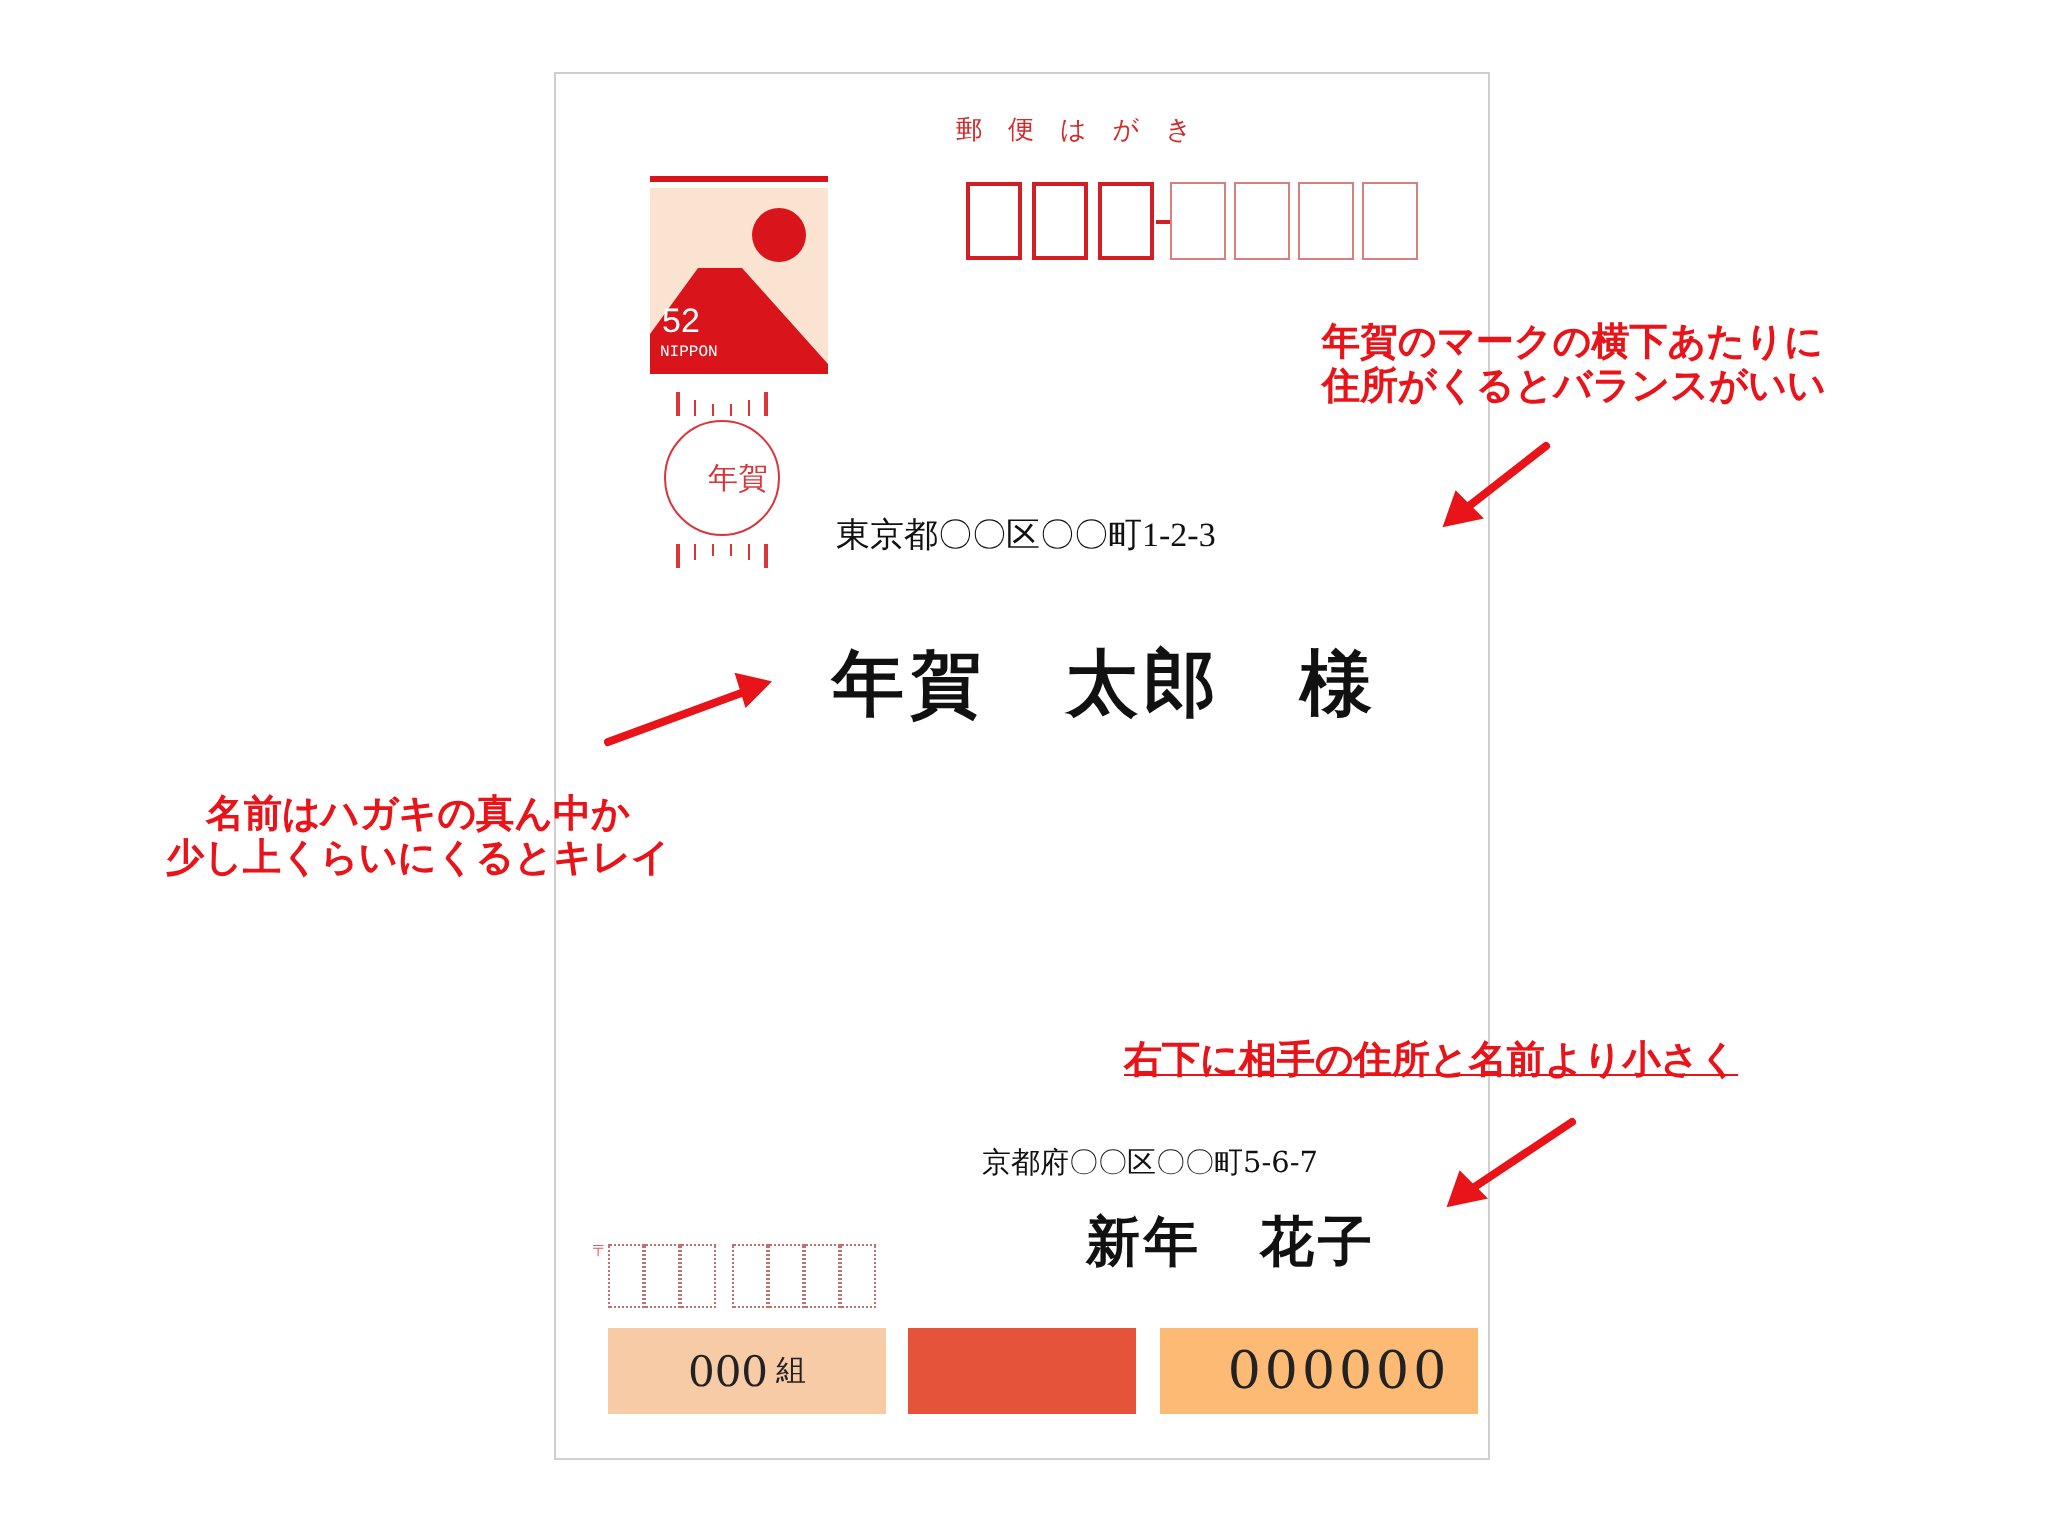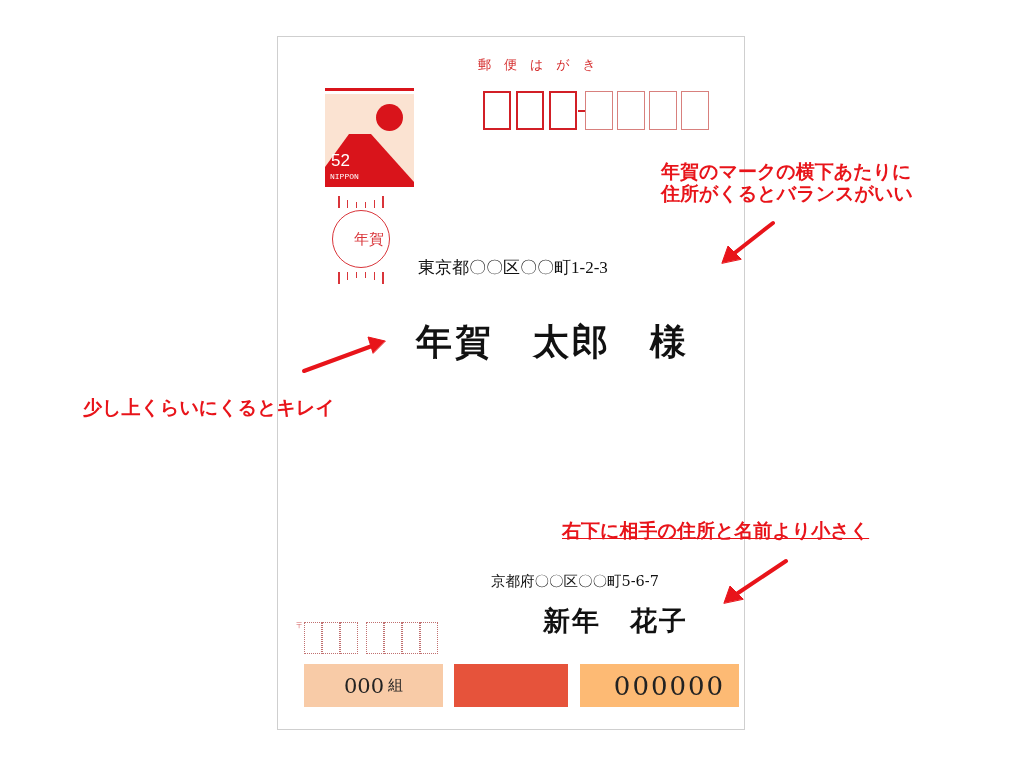--- a/index.html
+++ b/index.html
@@ -120,20 +120,21 @@
   <span class="kumi">組</span>
 </div>
 <div class="abs lottery red"></div>
 <div class="abs lottery number">000000</div>
 
 <div class="abs annot annot-1">
   <div>年賀のマークの横下あたりに</div>
   <div>住所がくるとバランスがいい</div>
 </div>
 <div class="abs annot annot-2">
+  <div>名前はハガキの真ん中か</div>
   <div>少し上くらいにくるとキレイ</div>
 </div>
 <div class="abs annot annot-3">
   <div>右下に相手の住所と名前より小さく</div>
 </div>
 
 <svg class="arrows" width="1024" height="768">
   <g stroke="#e8141a" stroke-width="4" fill="#e8141a" stroke-linecap="round">
     <line x1="773" y1="223" x2="732" y2="255"></line>
     <polygon points="722,263 728,246 741,259" stroke-width="1"></polygon>

